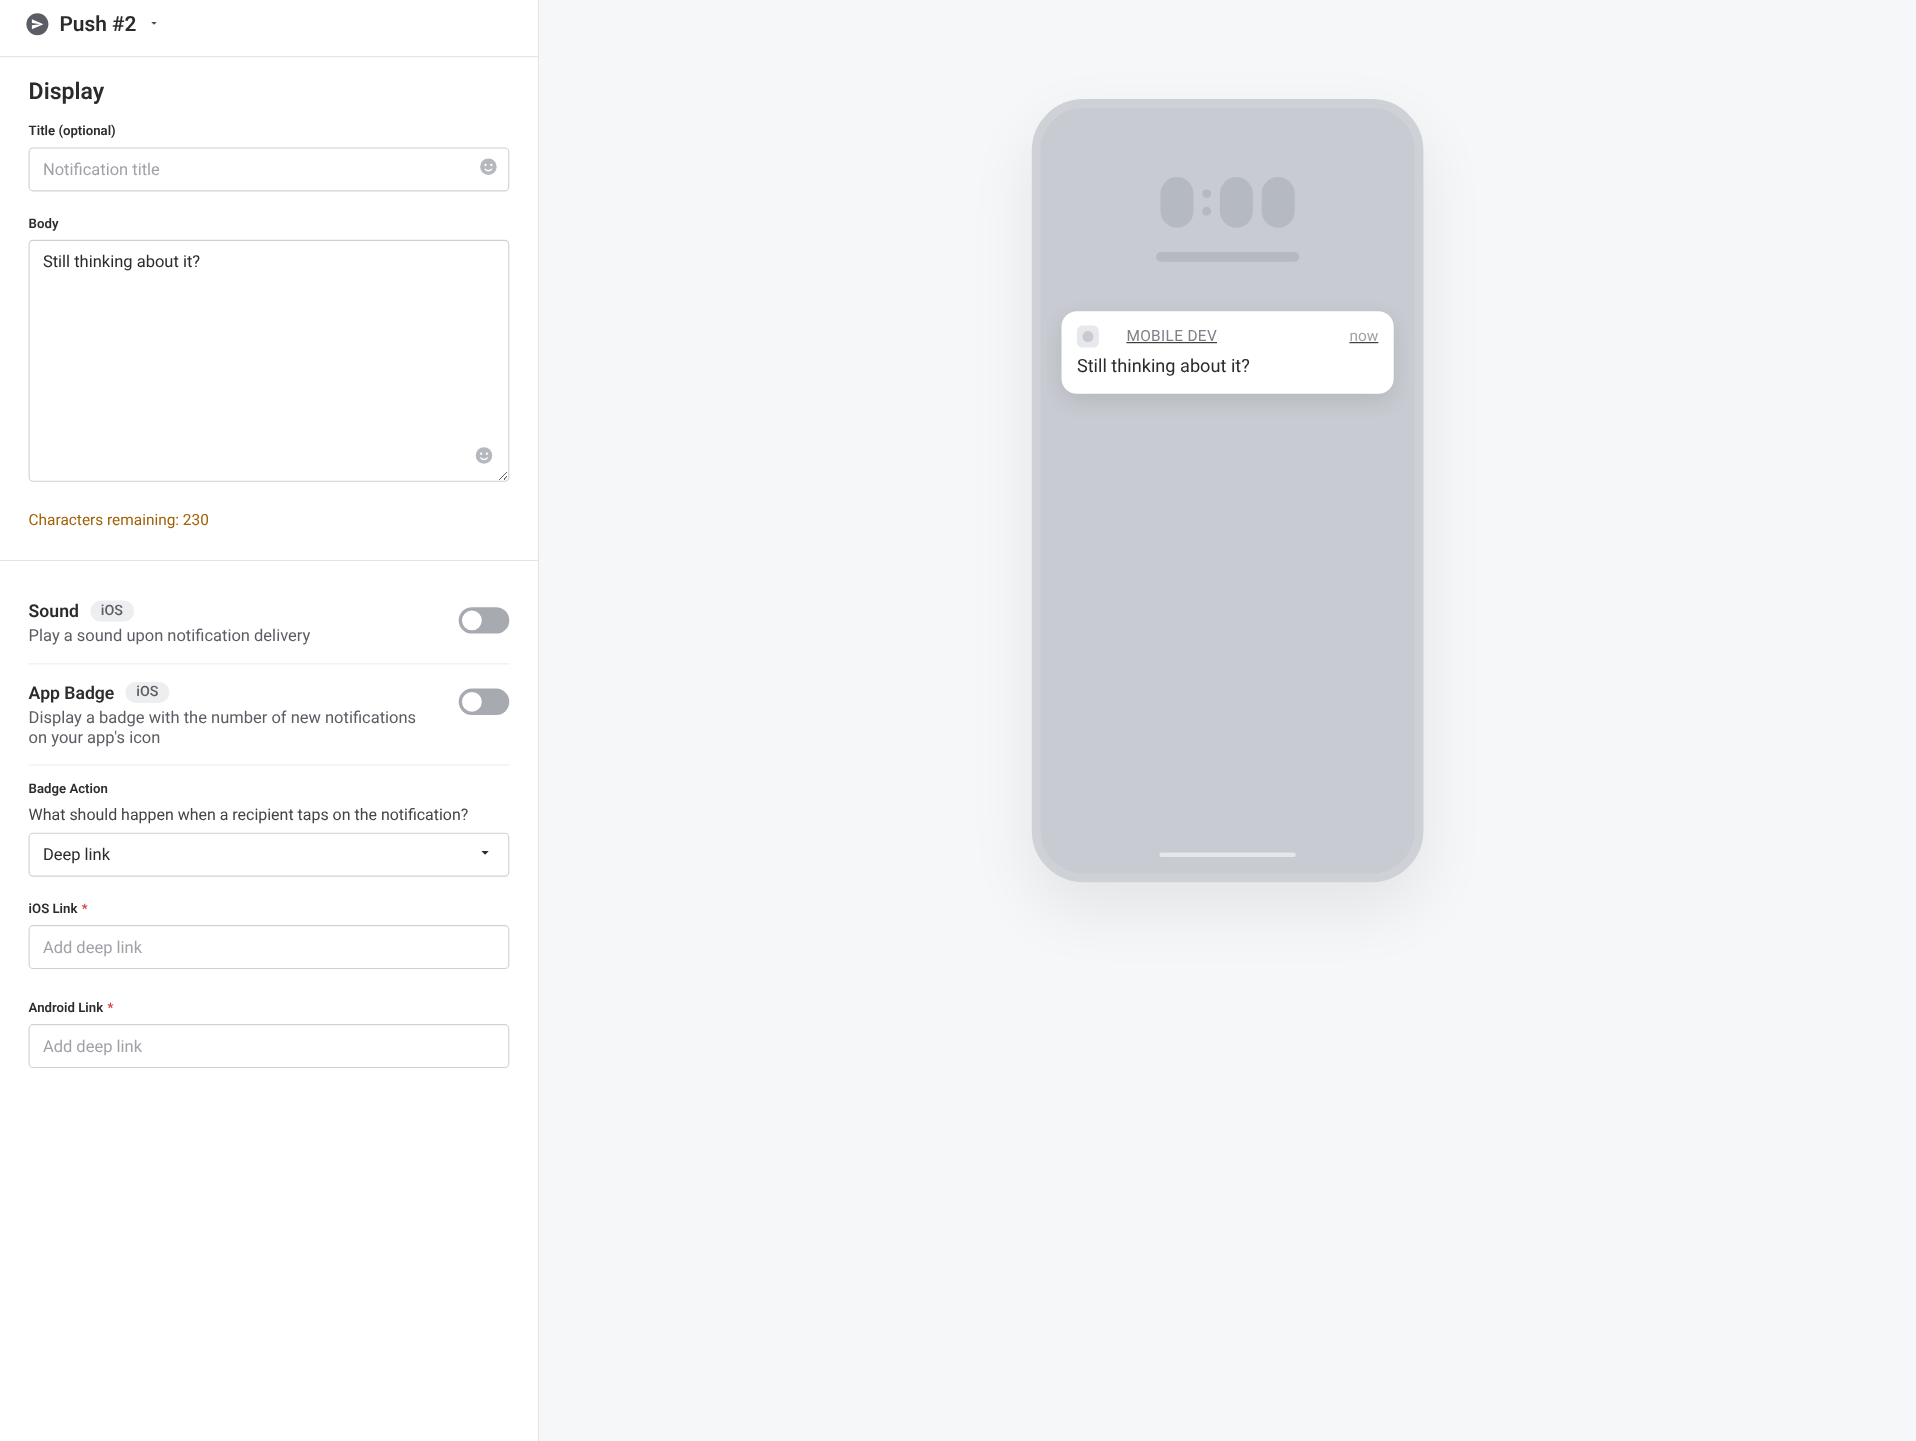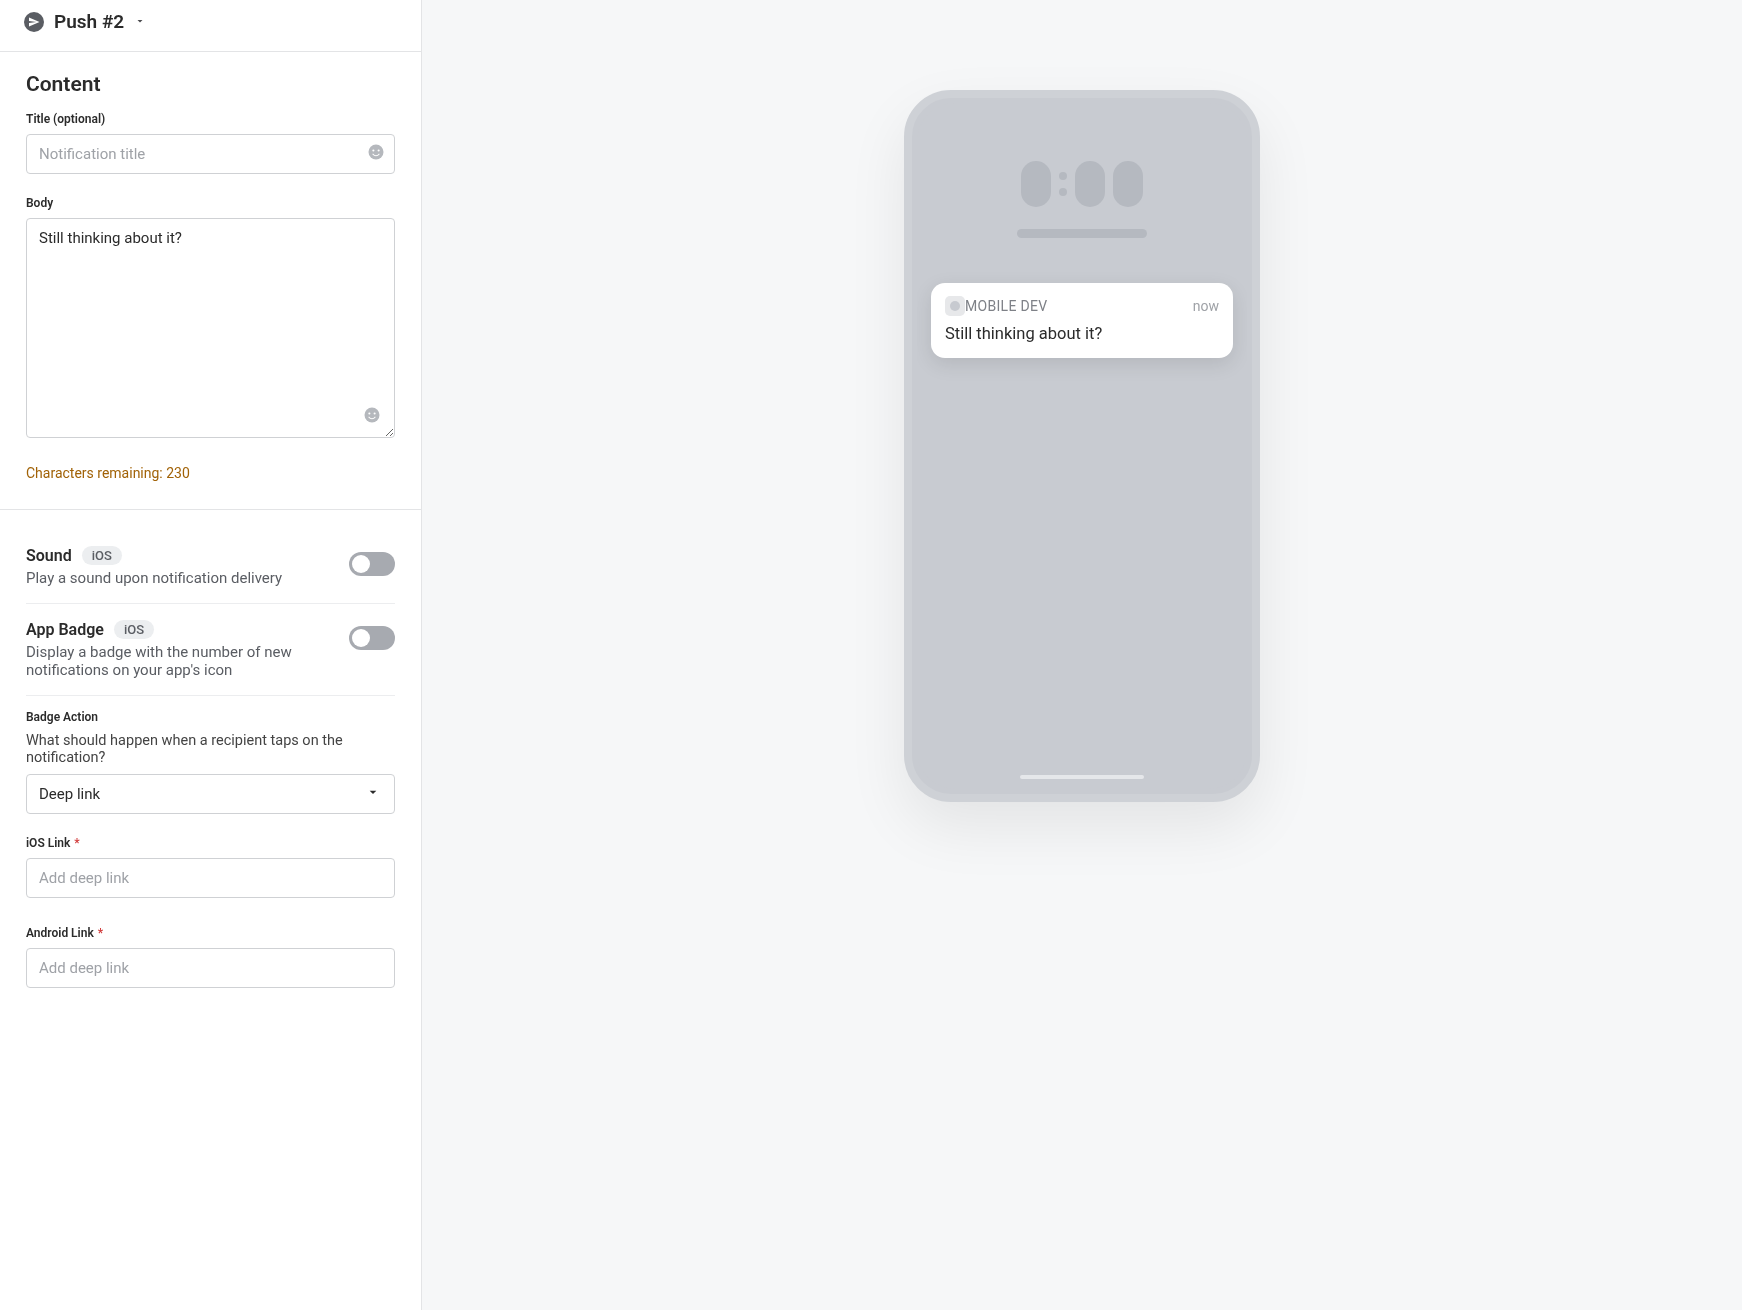--- a/index.html
+++ b/index.html
@@ -10,21 +10,21 @@
     color: #2b2b2b;
     font-size: 15px;
   }
   .app {
     display: flex;
     width: 100%;
     min-height: 100vh;
   }
   
   .sidebar {
-    width: 422px;
+    width: 490px;
     background: #fff;
     border-right: 1px solid #e3e4e6;
     display: flex;
     flex-direction: column;
   }
   .sidebar-header {
     display: flex;
     align-items: center;
     gap: 10px;
     padding: 10px 24px 18px 24px;
@@ -245,22 +245,23 @@
     position: absolute;
     top: 180px; left: 14px; right: 14px;
     background: #fff;
     border-radius: 14px;
     padding: 13px 14px 15px 14px;
     box-shadow: 0 6px 20px rgba(0,0,0,0.10);
   }
   .notif-head {
     display: flex;
     align-items: center;
-    gap: 0;
+    gap: 25px;
     margin-bottom: 8px;
+    text-decoration: underline;
   }
   .notif-app-icon {
     width: 20px; height: 20px;
     border-radius: 5px;
     background: #e7e8ea;
     display: flex; align-items: center; justify-content: center;
   }
   .notif-app-icon::after {
     content: "";
     width: 10px; height: 10px;
@@ -305,21 +306,21 @@
       </span>
       <span class="push-title">Push #2</span>
       <span class="push-caret">
         <svg width="12" height="12" viewBox="0 0 24 24" fill="currentColor">
             <path d="M7 10l5 5 5-5z"></path>
           </svg>
       </span>
     </div>
 
     <section class="panel">
-      <h2>Content</h2>
+      <h2>Display</h2>
 
       <div class="field-group">
         <label class="field-label">Title (optional)</label>
         <div class="input-wrap">
           <input class="text-input" type="text" placeholder="Notification title" style="">
           <span class="emoji-btn">
             <svg width="18" height="18" viewBox="0 0 24 24" fill="currentColor">
                 <circle cx="12" cy="12" r="10" fill="#b5b8bd"></circle>
                 <circle cx="8.5" cy="10" r="1.4" fill="#fff"></circle>
                 <circle cx="15.5" cy="10" r="1.4" fill="#fff"></circle>

